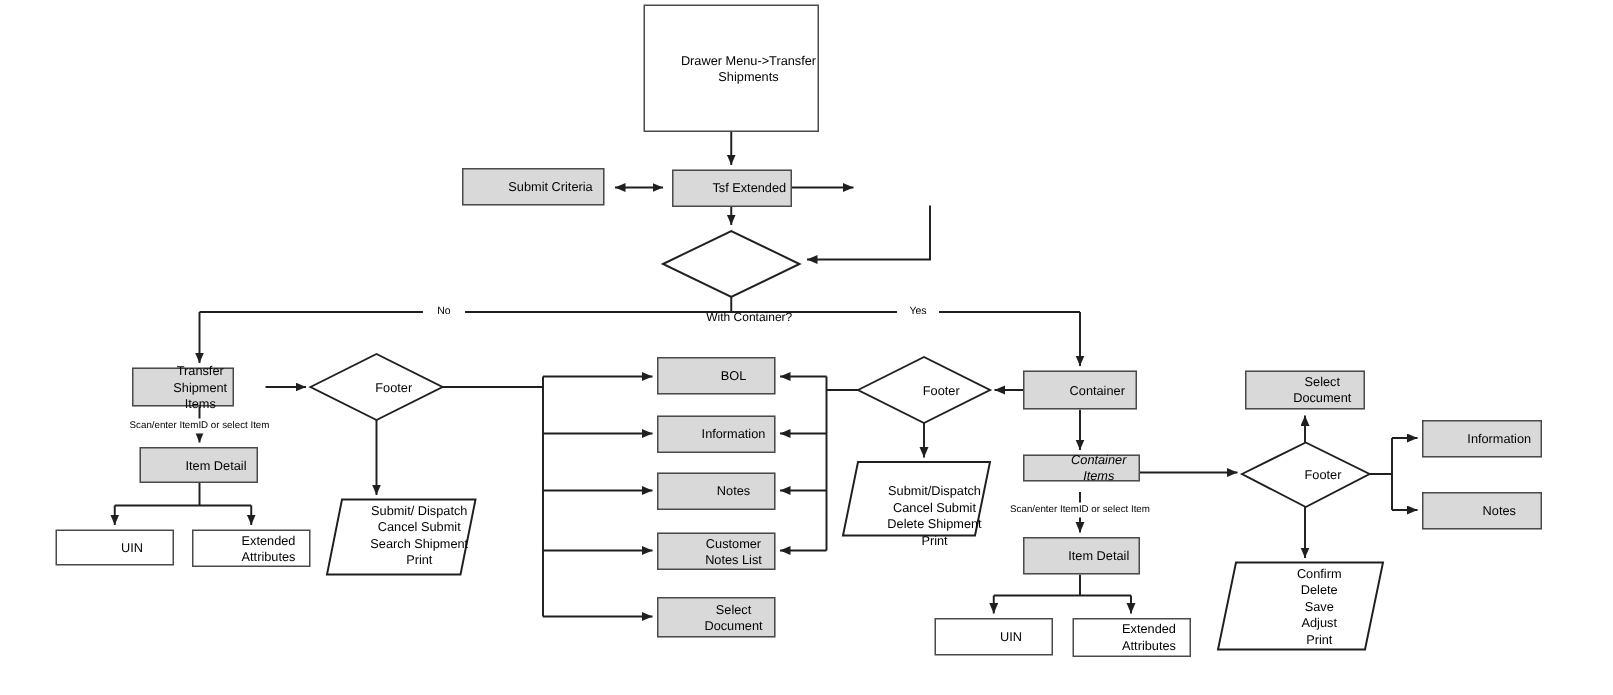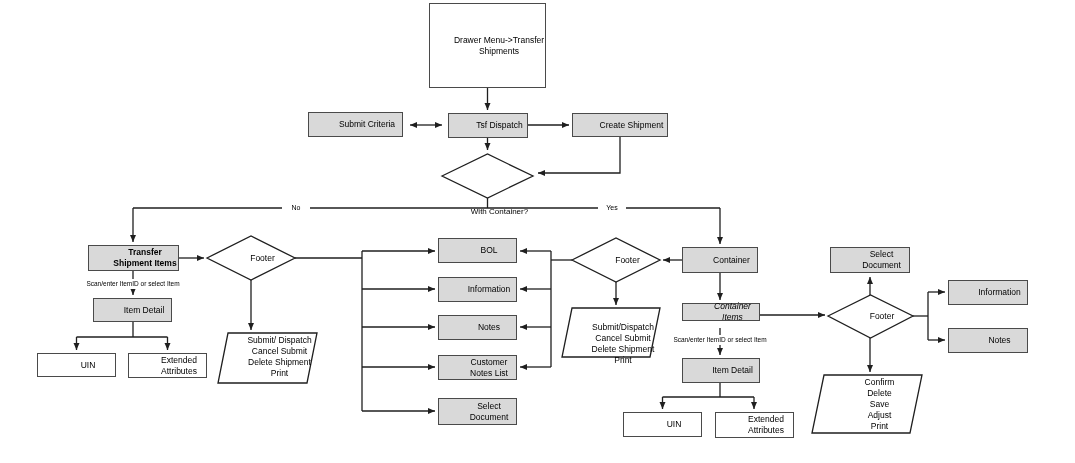--- a/index.html
+++ b/index.html
@@ -93,24 +93,23 @@
       <polygon points="828,316 870.5,295 913,316 870.5,338"></polygon>
       <polygon points="228,333 317,333 307,383 218,383"></polygon>
       <polygon points="572,308 660,308 650,357 562,357"></polygon>
       <polygon points="824,375 922,375 910,433 812,433"></polygon>
     </g>
   </svg>
 
   <div class="node rect white" style="left:429px; top:3px; width:117px; height:85px;">Drawer Menu-&gt;Transfer
 Shipments</div>
   <div class="node rect" style="left:308px; top:112px; width:95px; height:25px;">Submit Criteria</div>
-  <div class="node rect" style="left:448px; top:113px; width:80px; height:25px;">Tsf Dispatch</div>
-  <div class="node rect" style="left:572px; top:113px; width:96px; height:24px;">Create Shipment</div>
+  <div class="node rect" style="left:448px; top:113px; width:80px; height:25px;">Tsf Extended</div>
 
-  <div class="node rect" style="left:88px; top:245px; width:91px; height:26px;font-weight:bold;">Transfer
+  <div class="node rect" style="left:88px; top:245px; width:68px; height:26px;">Transfer
 Shipment Items</div>
   <div class="node rect" style="left:93px; top:298px; width:79px; height:24px;">Item Detail</div>
   <div class="node rect white" style="left:37px; top:353px; width:79px; height:24px;">UIN</div>
   <div class="node rect white" style="left:128px; top:353px; width:79px; height:25px;">Extended
 Attributes</div>
 
   <div class="node rect" style="left:438px; top:238px; width:79px; height:25px;">BOL</div>
   <div class="node rect" style="left:438px; top:277px; width:79px; height:25px;">Information</div>
   <div class="node rect" style="left:438px; top:315px; width:79px; height:25px;">Notes</div>
   <div class="node rect" style="left:438px; top:355px; width:79px; height:25px;">Customer
@@ -131,21 +130,21 @@
   <div class="node rect" style="left:948px; top:280px; width:80px; height:25px;">Information</div>
   <div class="node rect" style="left:948px; top:328px; width:80px; height:25px;">Notes</div>
 
   <div class="node overlay" style="left:442px; top:165px; width:92px; height:22px; font-size:8px;margin-top:35px;">With Container?</div>
   <div class="node overlay" style="left:207px; top:247px; width:88px; height:22px;">Footer</div>
   <div class="node overlay" style="left:572px; top:249px; width:88px; height:22px;">Footer</div>
   <div class="node overlay" style="left:828px; top:305px; width:85px; height:22px;">Footer</div>
 
   <div class="node overlay" style="left:218px; top:335px; width:100px; height:44px;">Submit/ Dispatch
 Cancel Submit
-Delete Shipment
+Search Shipment
 Print</div>
   <div class="node overlay" style="left:562px; top:310px; width:99px; height:44px;margin-top:12px;">Submit/Dispatch
 Cancel Submit
 Delete Shipment
 Print</div>
   <div class="node overlay" style="left:813px; top:377px; width:110px; height:55px;">Confirm
 Delete
 Save
 Adjust
 Print</div>

